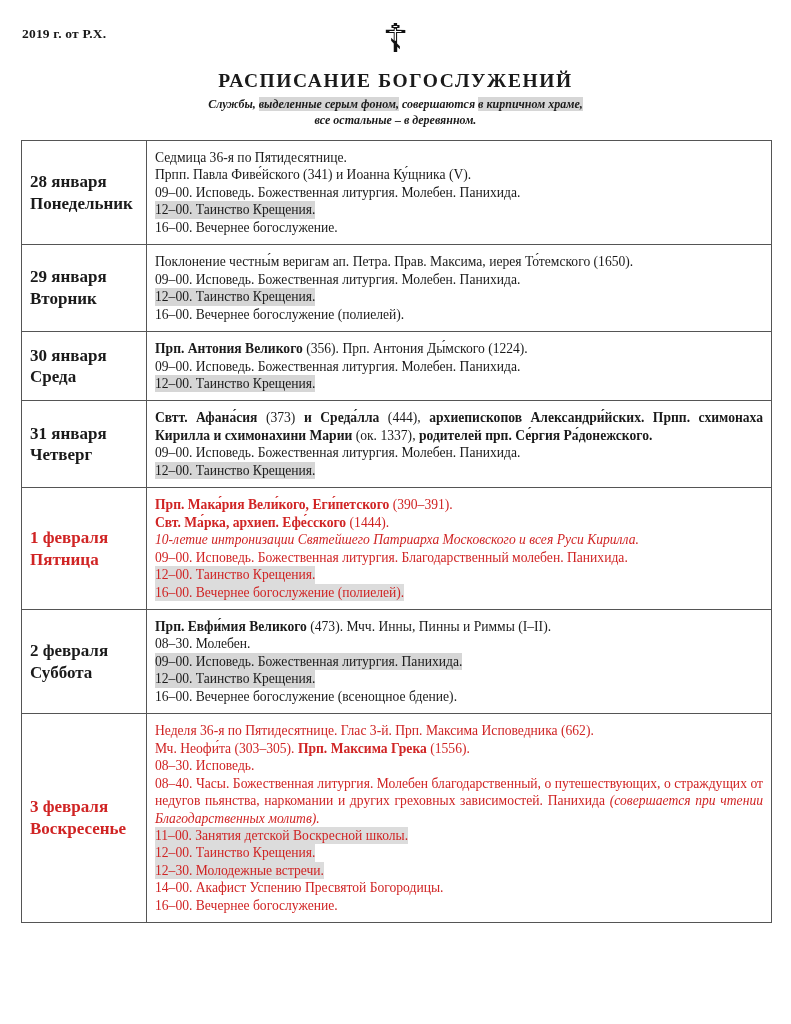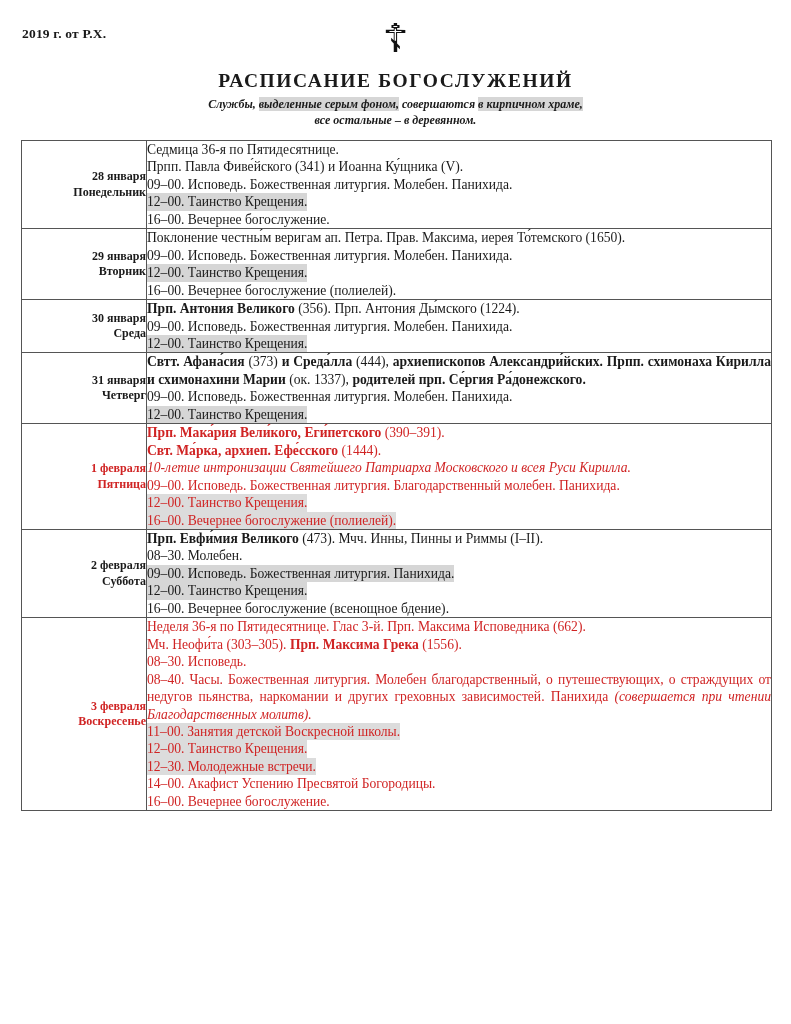--- a/index.html
+++ b/index.html
@@ -73,28 +73,28 @@
     position: absolute;
     left: 21px;
     top: 140px;
     width: 751px;
     border-collapse: collapse;
     table-layout: fixed;
   }
   .sched td {
     border: 1px solid #555555;
     vertical-align: middle;
-    padding: 0;
+    padding: 8px;
   }
   .col-date { width: 125px; }
 
   .date-cell {
-    text-align: right;
-    font-weight: bold;
-    font-size: 12px;
+    text-align: left;
+    font-weight: bold;
+    font-size: 17px;
     line-height: 1.28;
     padding: 4px 2px;
   }
   .date-cell .d-day { display: block; }
   .date-cell .d-name { display: block; }
 
   .body-cell {
     padding: 2px 5px 2px 6px;
     font-size: 13.6px;
     line-height: 1.285;

